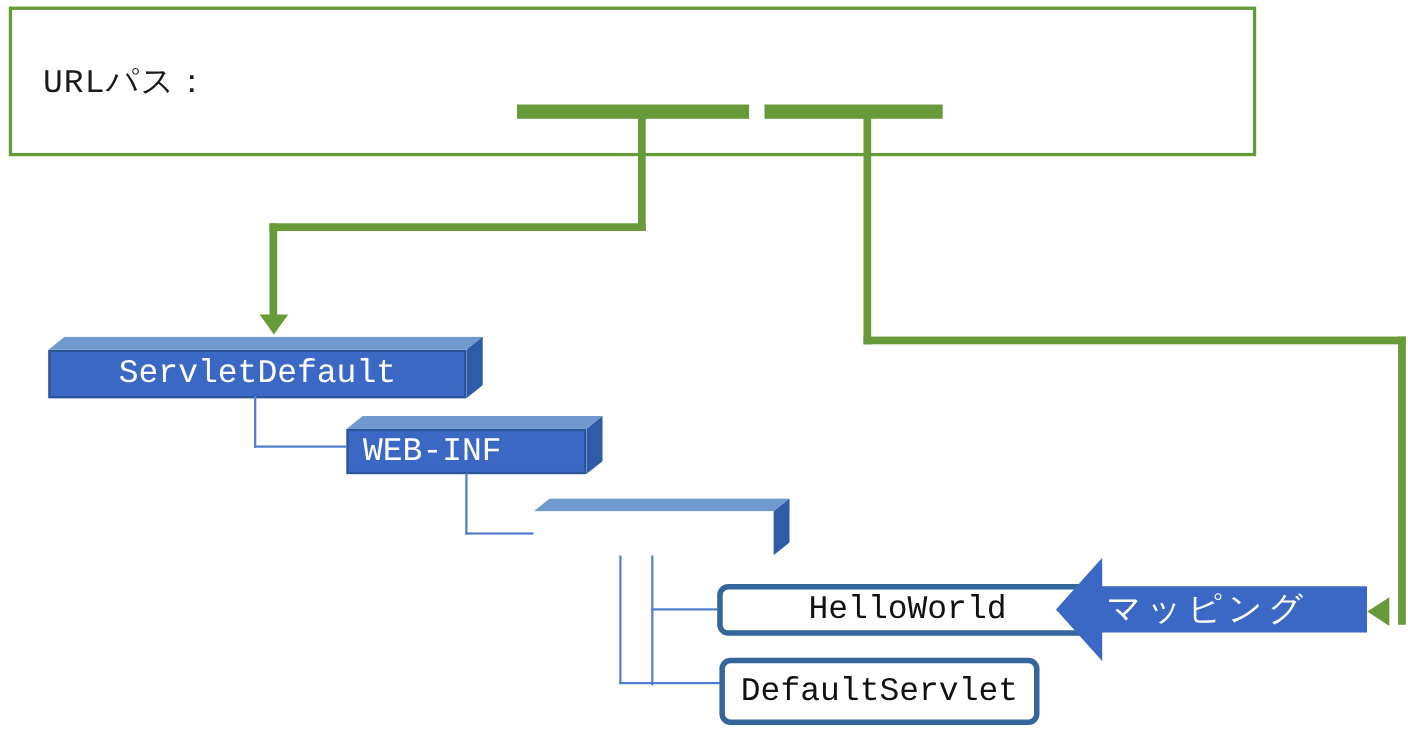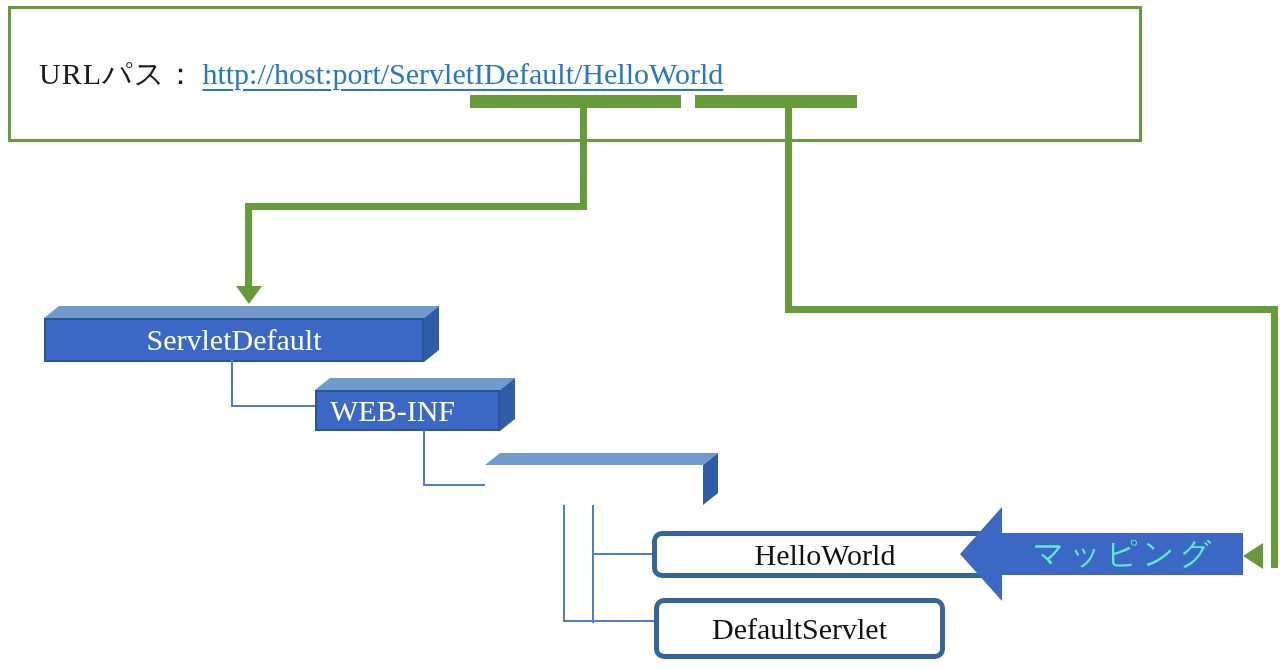--- a/index.html
+++ b/index.html
@@ -1,18 +1,18 @@
 <!DOCTYPE html>
 <html><head>
 <meta charset="utf-8">
 <style>
   html,body{margin:0;padding:0;background:#fff;}
   .stage{
     position:relative;width:1280px;height:669px;background:#ffffff;
-    font-family:Liberation Serif, serif;overflow:hidden;
+    font-family:Liberation Mono, monospace;overflow:hidden;
   }
   
   .url-panel{
     position:absolute;left:8px;top:6px;width:1100px;height:130px;
     border:3px solid #679A38;display:flex;align-items:center;
     padding-left:28px;box-sizing:content-box;font-size:30px;white-space:nowrap;
   }
   .url-label{color:#1a1a1a;letter-spacing:1px;}
   .url-link{
     color:#2776C8;text-decoration:underline;text-decoration-thickness:2px;
@@ -52,32 +52,31 @@
   
   .leaf{
     position:absolute;background:#ffffff;border:5px solid #34659B;border-radius:10px;
     box-sizing:border-box;display:flex;align-items:center;justify-content:center;
     color:#111;font-size:30px;
   }
   
   .map-arrow{
     position:absolute;left:960px;top:507px;width:283px;height:94px;background:#3A68C4;
     clip-path:polygon(0 50%, 42px 0, 42px 26px, 100% 26px, 100% 68px, 42px 68px, 42px 100%);
-    display:flex;align-items:center;justify-content:center;padding-left:46px;
-    box-sizing:border-box;color:#5eead4;font-size:31px;letter-spacing:5px;white-space:nowrap;
+    display:flex;align-items:center;padding-left:46px;
+    box-sizing:border-box;color:#ffffff;font-size:31px;letter-spacing:5px;white-space:nowrap;
   }
 </style>
 </head>
 <body>
 
 <div class="stage">
 
   <div class="url-panel">
     <span class="url-label">URLパス：</span>
-    <span class="url-link">http://host:port/ServletIDefault/HelloWorld</span>
   </div>
 
   <div class="gbar" style="left:470px;top:95px;width:211px;height:13px"></div>
   <div class="gbar" style="left:695px;top:95px;width:162px;height:13px"></div>
 
   <div class="gseg" style="left:580px;top:107px;width:7px;height:103px"></div>
   <div class="gseg" style="left:245px;top:203px;width:342px;height:7px"></div>
   <div class="gseg" style="left:245px;top:203px;width:7px;height:84px"></div>
   <div class="arrow-down" style="left:236px;top:286px"></div>
 
@@ -87,21 +86,21 @@
   <div class="arrow-left-green" style="left:1243px;top:543px"></div>
 
   <div class="cube" style="left:44px;top:306px;width:395px;height:56px">
     <div class="cube-top"></div>
     <div class="cube-side"></div>
     <div class="cube-face centered">
       <span>ServletDefault</span>
     </div>
   </div>
 
-  <div class="cube" style="left:315px;top:378px;width:200px;height:53px">
+  <div class="cube" style="left:315px;top:378px;width:233px;height:53px">
     <div class="cube-top"></div>
     <div class="cube-side"></div>
     <div class="cube-face padded">
       <span>WEB-INF</span>
     </div>
   </div>
 
   <div class="cube" style="left:485px;top:453px;width:233px;height:52px">
     <div class="cube-top"></div>
     <div class="cube-side"></div>

